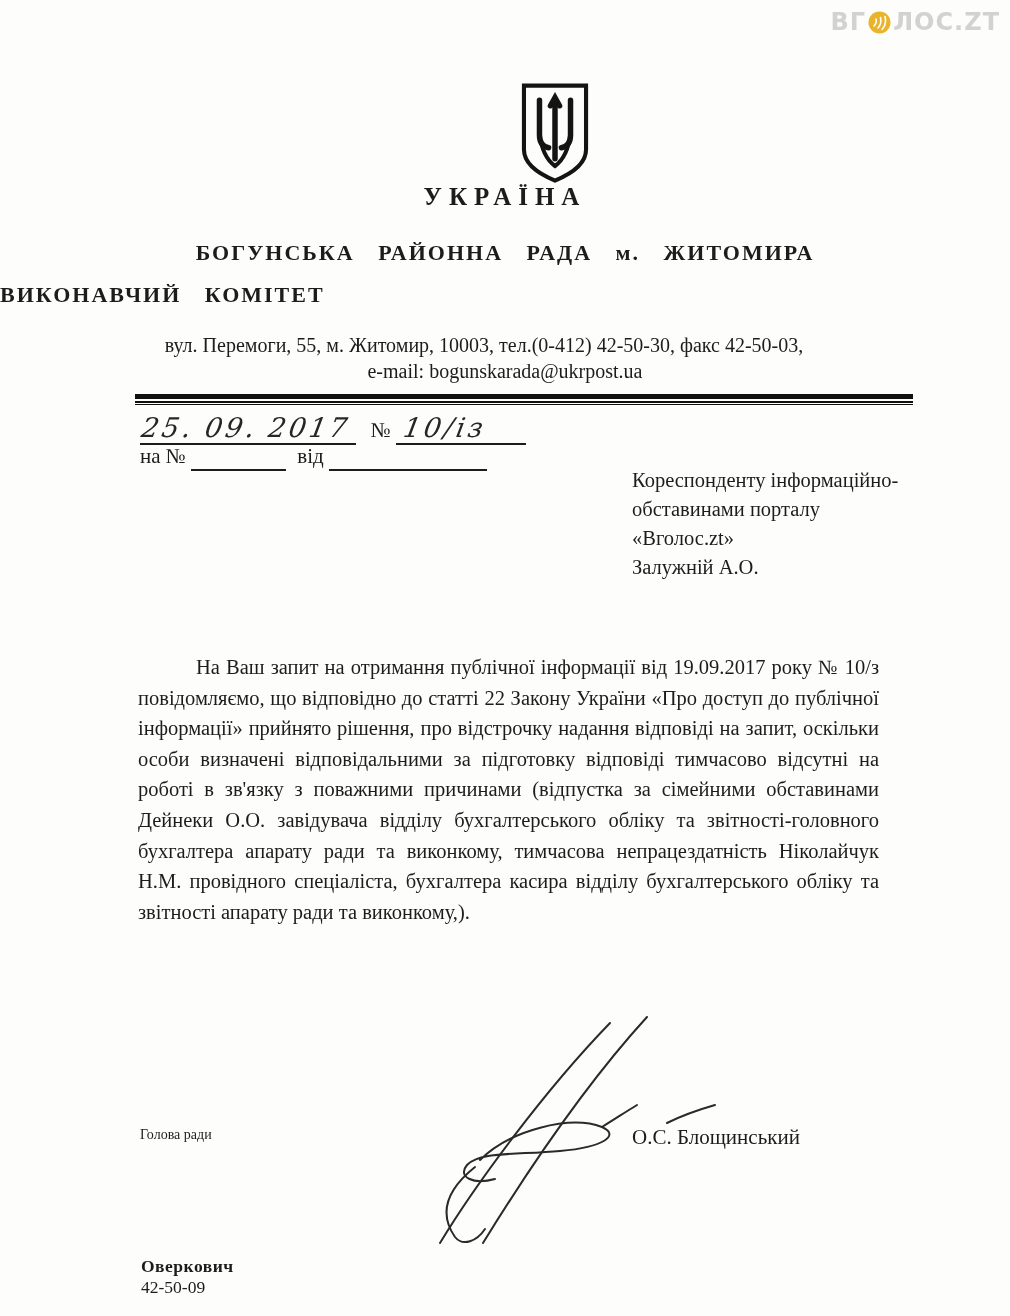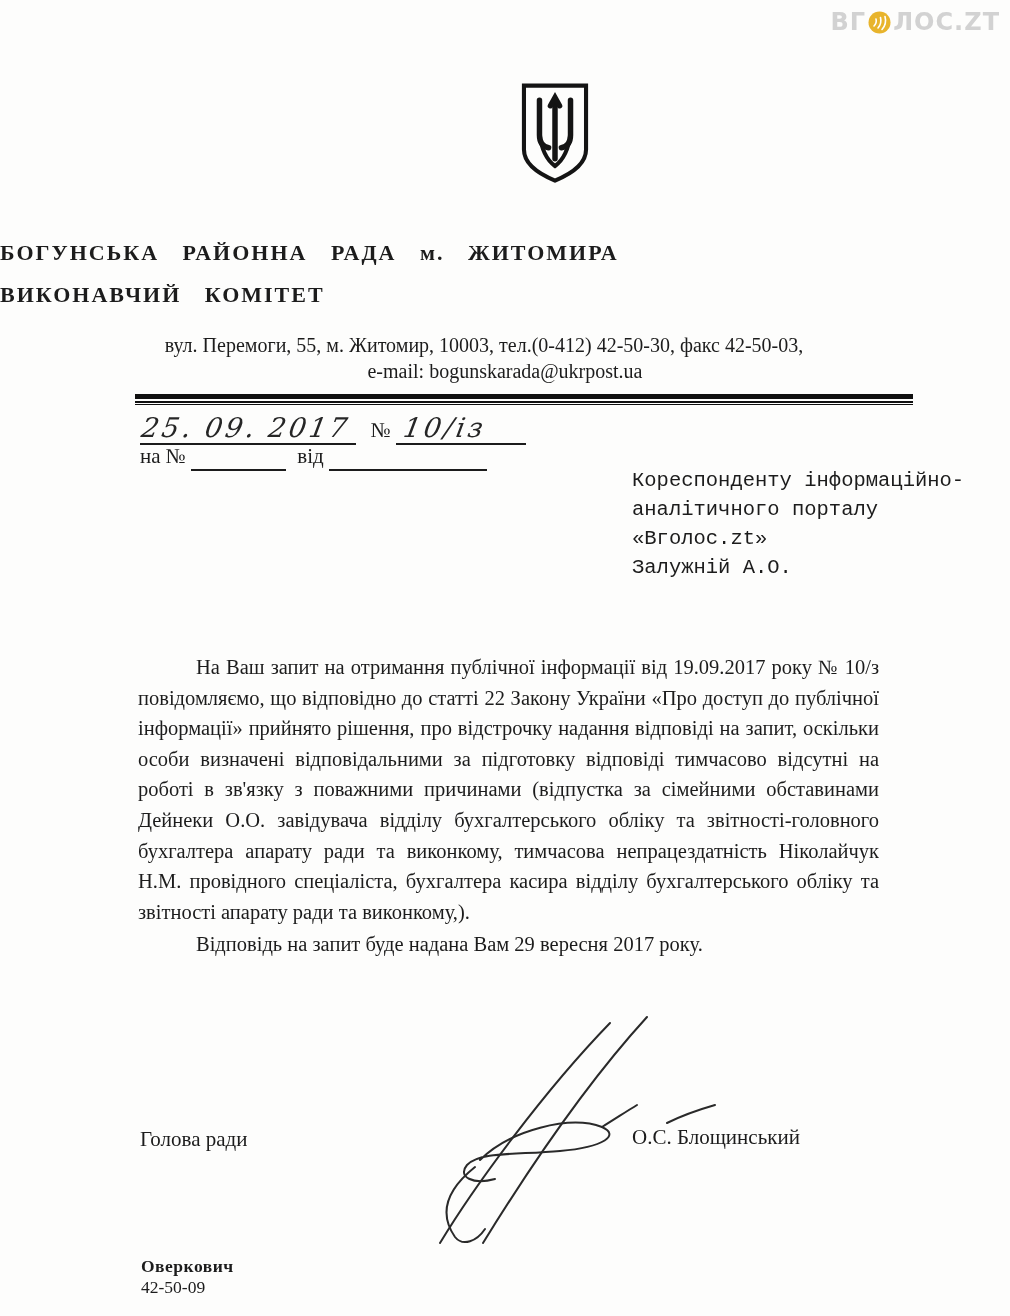--- a/index.html
+++ b/index.html
@@ -24,21 +24,21 @@
   .watermark .wm-icon{display:inline-block;width:23px;height:23px;margin:0 1px;}
   
   .emblem{position:absolute;left:505px;top:82px;width:100px;height:100px;}
   .country{
     position:absolute;left:0;top:183px;width:1010px;
     text-align:center;
     font-weight:bold;font-size:25px;letter-spacing:7px;
   }
   
   .org1{
-    position:absolute;left:0;top:240px;width:1010px;
+    position:absolute;left:0;top:240px;width:1010px;text-align:center;
     font-weight:bold;font-size:22px;letter-spacing:2px;word-spacing:16px;
   }
   .org2{
     position:absolute;left:0;top:282px;width:1010px;text-align:left;
     font-weight:bold;font-size:22px;letter-spacing:2px;word-spacing:16px;
   }
   .addr1{position:absolute;left:0;top:334px;width:968px;text-align:center;font-size:20px;}
   .addr2{position:absolute;left:0;top:360px;width:1010px;text-align:center;font-size:20px;}
   
   .rule-wrap{position:absolute;left:135px;top:394px;width:778px;}
@@ -54,30 +54,30 @@
     transform:skewX(-10deg);display:inline-block;
   }
   .u-line{border-bottom:2px solid #1c1c1c;display:inline-block;}
   .ref-date{padding:0 6px 0 2px;}
   .ref-no{font-size:21px;margin-left:10px;}
   .ref-num{padding:0 40px 0 8px;}
   .ref-row2{position:absolute;left:140px;top:444px;font-size:21px;white-space:nowrap;}
   .blank1{width:95px;margin-right:6px;}
   .blank2{width:158px;}
   
-  .recipient{position:absolute;left:632px;top:466px;font-size:20.5px;line-height:29px;font-family:Liberation Mono, monospace;}
+  .recipient{position:absolute;left:632px;top:466px;font-size:20.5px;line-height:29px;}
   
   .body-text{
     position:absolute;left:136px;top:650px;width:745px;
     font-size:20.5px;line-height:30.6px;
     text-align:justify;
   }
   .body-text p{margin:2px;text-indent:58px;}
   
-  .sig-title{position:absolute;left:140px;top:1127px;font-size:21px;}
+  .sig-title{position:absolute;left:140px;top:1127px;font-size:14px;}
   .sig-name{position:absolute;left:632px;top:1125px;font-size:21px;}
   .sig-scrawl{position:absolute;left:315px;top:1015px;width:430px;height:230px;}
   
   .footer{position:absolute;left:141px;top:1256px;font-size:17.5px;line-height:21px;}
   .footer .exec{font-weight:bold;letter-spacing:0.5px;}
 </style>
 </head>
 <body>
 
 <div class="page">
@@ -100,20 +100,21 @@
       <path d="M16 4 L84 4 L84 74 Q84 94 50 108 Q16 94 16 74 Z" fill="none" stroke="#141414" stroke-width="4.5"></path>
       <g stroke="#141414" stroke-width="6" fill="none" stroke-linecap="round">
         <path d="M50 20 L50 84"></path>
         <path d="M45 26 L50 17 L55 26"></path>
         <path d="M33 20 L33 58 Q33 70 43 72"></path>
         <path d="M67 20 L67 58 Q67 70 57 72"></path>
         <path d="M33 56 Q36 82 50 92 Q64 82 67 56" stroke-width="4.5"></path>
       </g>
     </svg>
   </div>
+  <div class="country">УКРАЇНА</div>
 
   <div class="org1">БОГУНСЬКА РАЙОННА РАДА м. ЖИТОМИРА</div>
   <div class="org2">ВИКОНАВЧИЙ КОМІТЕТ</div>
   <div class="addr1">вул. Перемоги, 55, м. Житомир, 10003, тел.(0-412) 42-50-30, факс 42-50-03,</div>
   <div class="addr2">e-mail: bogunskarada@ukrpost.ua</div>
 
   <div class="rule-wrap">
     <div class="rule-thick"></div>
     <div class="rule-thin1"></div>
     <div class="rule-thin2"></div>
@@ -126,28 +127,27 @@
   </div>
   <div class="ref-row2">
     <span>на №</span>
     <span class="u-line blank1">&nbsp;</span>
     <span>від</span>
     <span class="u-line blank2">&nbsp;</span>
   </div>
 
   <div class="recipient">
     <div>Кореспонденту інформаційно-</div>
-    <div>аналітичного порталу</div>
+    <div>обставинами порталу</div>
     <div>«Вголос.zt»</div>
     <div>Залужній А.О.</div>
   </div>
 
   <div class="body-text">
     <p>На Ваш запит на отримання публічної інформації від 19.09.2017 року № 10/з повідомляємо, що відповідно до статті 22 Закону України «Про доступ до публічної інформації» прийнято рішення, про відстрочку надання відповіді на запит, оскільки особи визначені відповідальними за підготовку відповіді тимчасово відсутні на роботі в зв'язку з поважними причинами (відпустка за сімейними обставинами Дейнеки О.О. завідувача відділу бухгалтерського обліку та звітності-головного бухгалтера апарату ради та виконкому, тимчасова непрацездатність Ніколайчук Н.М. провідного спеціаліста, бухгалтера касира відділу бухгалтерського обліку та звітності апарату ради та виконкому,).</p>
-    <p>Відповідь на запит буде надана Вам 29 вересня 2017 року.</p>
   </div>
 
   <div class="sig-title">Голова ради</div>
 
   <div class="sig-scrawl">
     <svg width="430" height="230" viewBox="0 0 430 230">
       <g stroke="#2a2a2a" stroke-width="2" fill="none" stroke-linecap="round">
         <path d="M125 228 C 160 170, 230 75, 295 8"></path>
         <path d="M168 228 C 205 168, 268 72, 332 2"></path>
         <path d="M165 145 C 195 115, 255 100, 287 112 C 305 120, 290 132, 245 136 C 205 140, 165 136, 152 150 C 142 162, 158 170, 180 164"></path>

